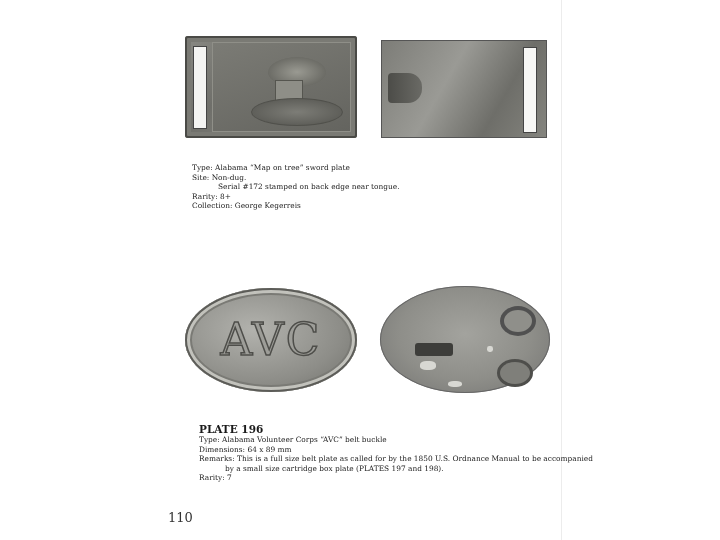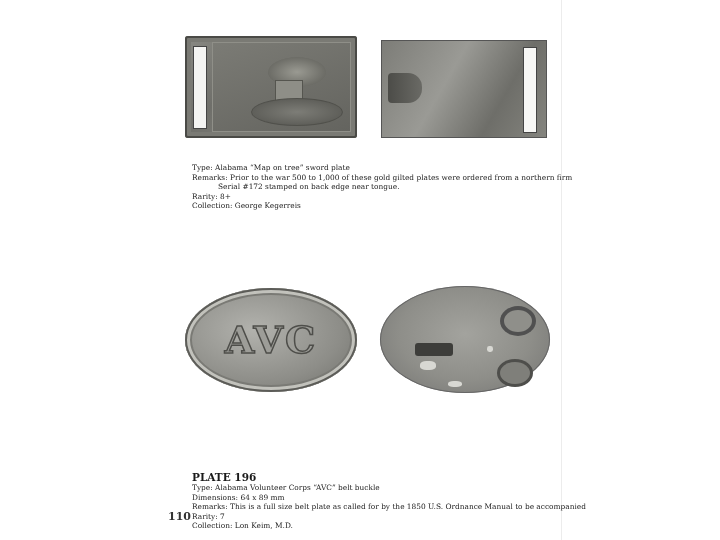--- a/index.html
+++ b/index.html
@@ -24,38 +24,38 @@
     background:linear-gradient(120deg,#7c7c77 0%,#9a9a95 40%,#6e6e69 70%,#85857f 100%);
     box-shadow: inset 0 0 0 1px #555; }
   .buckle-back .slot { position:absolute; right:10px; top:7px; width:12px; height:84px; background:#f7f7f5; border:1px solid #444; }
   .buckle-back .tongue { position:absolute; left:7px; top:33px; width:34px; height:30px;
     border-radius:4px 14px 14px 4px; background:linear-gradient(90deg,#4c4c48,#6a6a65); }
   
   .oval-front { left:185px; top:288px; width:172px; height:104px; border-radius:50%;
     background:radial-gradient(ellipse at 40% 40%,#b2b2ad 0%,#8d8d88 60%,#6c6c67 100%);
     box-shadow: inset 0 0 0 2px #5c5c58, inset 0 0 0 5px #c2c2bc, inset 0 0 0 7px #7a7a75; }
   .oval-front .letters { position:absolute; left:0; right:0; top:24px; text-align:center;
-    font-family:"DejaVu Serif","Liberation Serif",serif; font-weight:bold; font-size:38px; letter-spacing:2px;
+    font-family:"DejaVu Serif","Liberation Serif",serif; font-weight:normal; font-size:44px; letter-spacing:2px;
     color:#9d9d98; -webkit-text-stroke:1.5px #4e4e4a; line-height:56px; }
   
   .oval-back { left:380px; top:286px; width:170px; height:107px; border-radius:50%;
     background:radial-gradient(ellipse at 50% 45%,#a3a39e 0%,#8e8e89 55%,#727270 100%);
     box-shadow: inset 0 0 0 1px #666; }
   .oval-back .bar { position:absolute; left:35px; top:57px; width:38px; height:13px; border-radius:3px; background:#3d3d3a; }
   .oval-back .knob1 { position:absolute; left:124px; top:24px; width:28px; height:22px; border-radius:50%; background:#8f8f8a; box-shadow:0 0 0 4px #505050; }
   .oval-back .knob2 { position:absolute; left:120px; top:76px; width:30px; height:22px; border-radius:50%; background:#7f7f7a; box-shadow:0 0 0 3px #4e4e4b; }
   .oval-back .spot { position:absolute; border-radius:40%; background:#d8d8d3; }
 
   .caption { position:absolute; left:192px; font-size:7.4px; line-height:9.6px; white-space:nowrap; }
   .caption .title { font-weight:bold; font-size:10.5px; line-height:12px; margin-bottom:0; }
   .caption .lbl { font-weight:normal; }
   .caption .indent { padding-left:26px; }
   .cap195 { top:163px; }
-  .cap196 { top:423px; left:192px;margin-top:48px; }
-  .page-number { position:absolute; left:168px; top:510px; font-size:11px; color:#333;font-weight:bold; }
+  .cap196 { top:423px; left:199px; }
+  .page-number { position:absolute; left:168px; top:510px; font-size:13px; color:#333; }
 </style>
 </head>
 <body>
 
 <div class="page-edge"></div>
 
 <div class="photo buckle-front">
   <div class="slot"></div>
   <div class="field">
     <div class="tree"></div>
@@ -63,21 +63,21 @@
     <div class="ground"></div>
   </div>
 </div>
 <div class="photo buckle-back">
   <div class="tongue"></div>
   <div class="slot"></div>
 </div>
 
 <div class="caption cap195">
   <div><span class="lbl">Type:</span> <span>Alabama “Map on tree” sword plate</span></div>
-  <div><span class="lbl">Remarks:</span> <span>Prior to the war 500 to 1,000 of these gold gilted plates were ordered from a northern firm</span></div>
+  <div><span class="lbl">Site:</span> <span>Non-dug.</span></div>
   <div class="indent">Serial #172 stamped on back edge near tongue.</div>
   <div><span class="lbl">Rarity:</span> <span>8+</span></div>
   <div><span class="lbl">Collection:</span> <span>George Kegerreis</span></div>
 </div>
 
 <div class="photo oval-front">
   <div class="letters">AVC</div>
 </div>
 <div class="photo oval-back">
   <div class="bar"></div>
@@ -86,17 +86,17 @@
   <div class="spot" style="left:40px;top:75px;width:16px;height:9px;"></div>
   <div class="spot" style="left:68px;top:95px;width:14px;height:6px;"></div>
   <div class="spot" style="left:107px;top:60px;width:6px;height:6px;"></div>
 </div>
 
 <div class="caption cap196">
   <div class="title">PLATE 196</div>
   <div><span class="lbl">Type:</span> <span>Alabama Volunteer Corps “AVC” belt buckle</span></div>
   <div><span class="lbl">Dimensions:</span> <span>64 x 89 mm</span></div>
   <div><span class="lbl">Remarks:</span> <span>This is a full size belt plate as called for by the 1850 U.S. Ordnance Manual to be accompanied</span></div>
+  <div class="indent">by a small size cartridge box plate (PLATES 197 and 198).</div>
   <div><span class="lbl">Rarity:</span> <span>7</span></div>
-  <div><span class="lbl">Collection:</span> <span>Lon Keim, M.D.</span></div>
 </div>
 
 <div class="page-number">110</div>
 
 </body></html>

